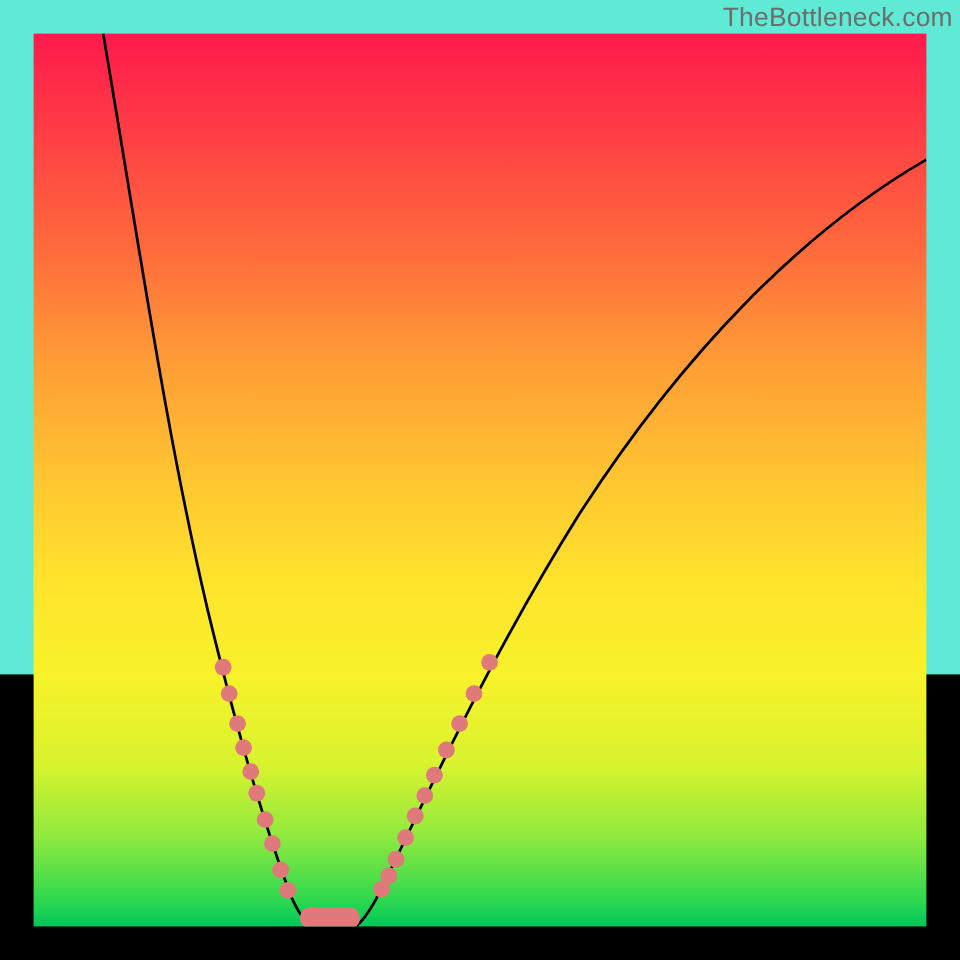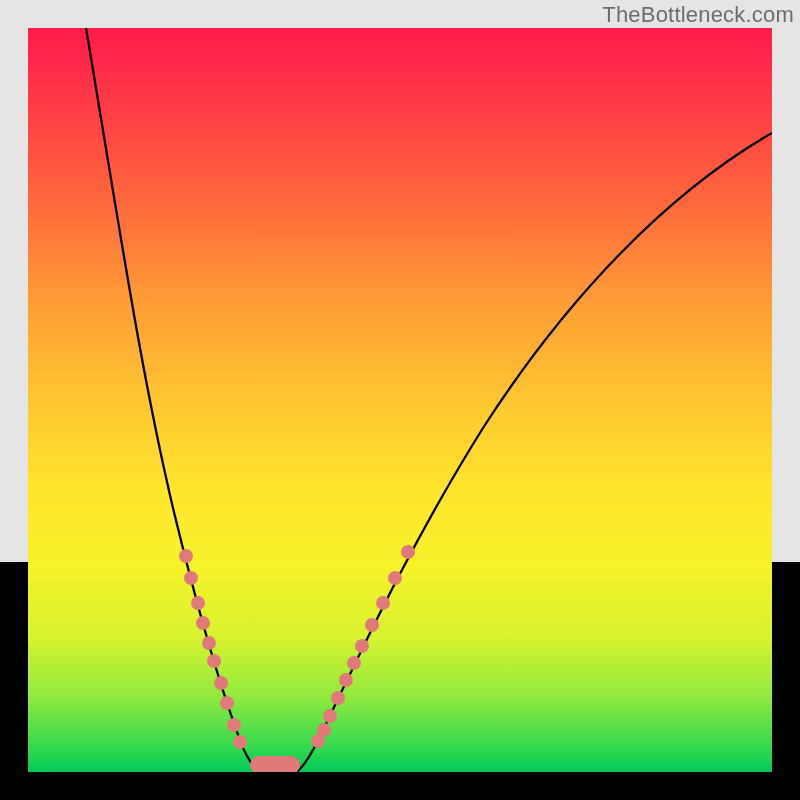--- a/index.html
+++ b/index.html
@@ -8,21 +8,21 @@
     width: 800px;
     height: 800px;
     overflow: hidden;
     background: #000;
     font-family: Arial, Helvetica, sans-serif;
   }
   .frame {
     position: relative;
     width: 800px;
     height: 562px;
-    background: #e5e5e5;
+    background: #5eead4;
   }
   .plot {
     position: absolute;
     left: 28px;
     top: 28px;
     width: 744px;
     height: 744px;
     background: linear-gradient(
       to bottom,
       #ff1a4c 0%,

